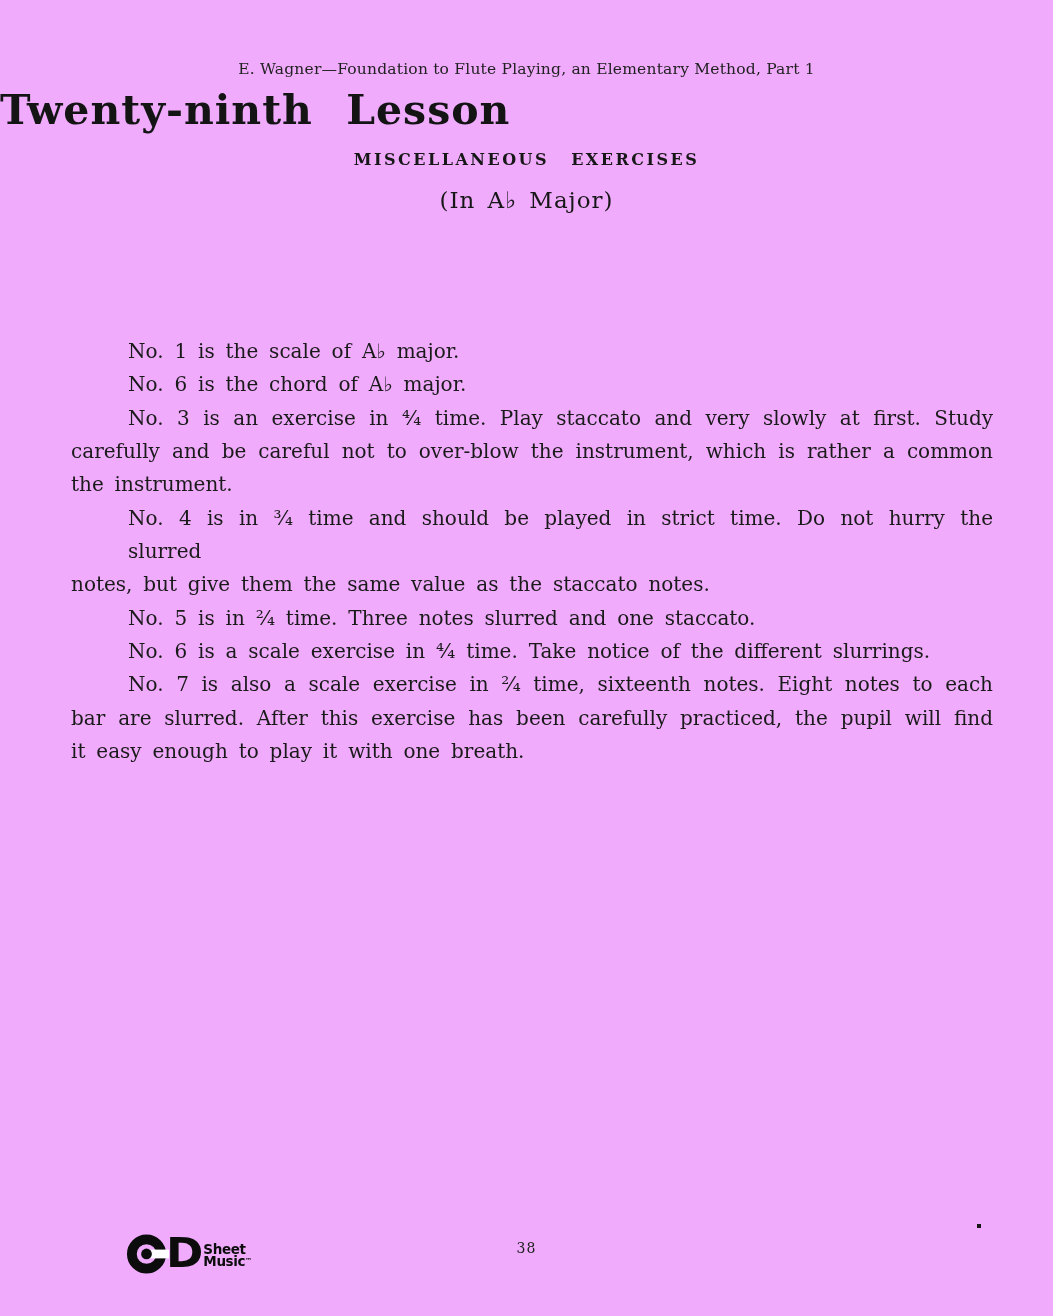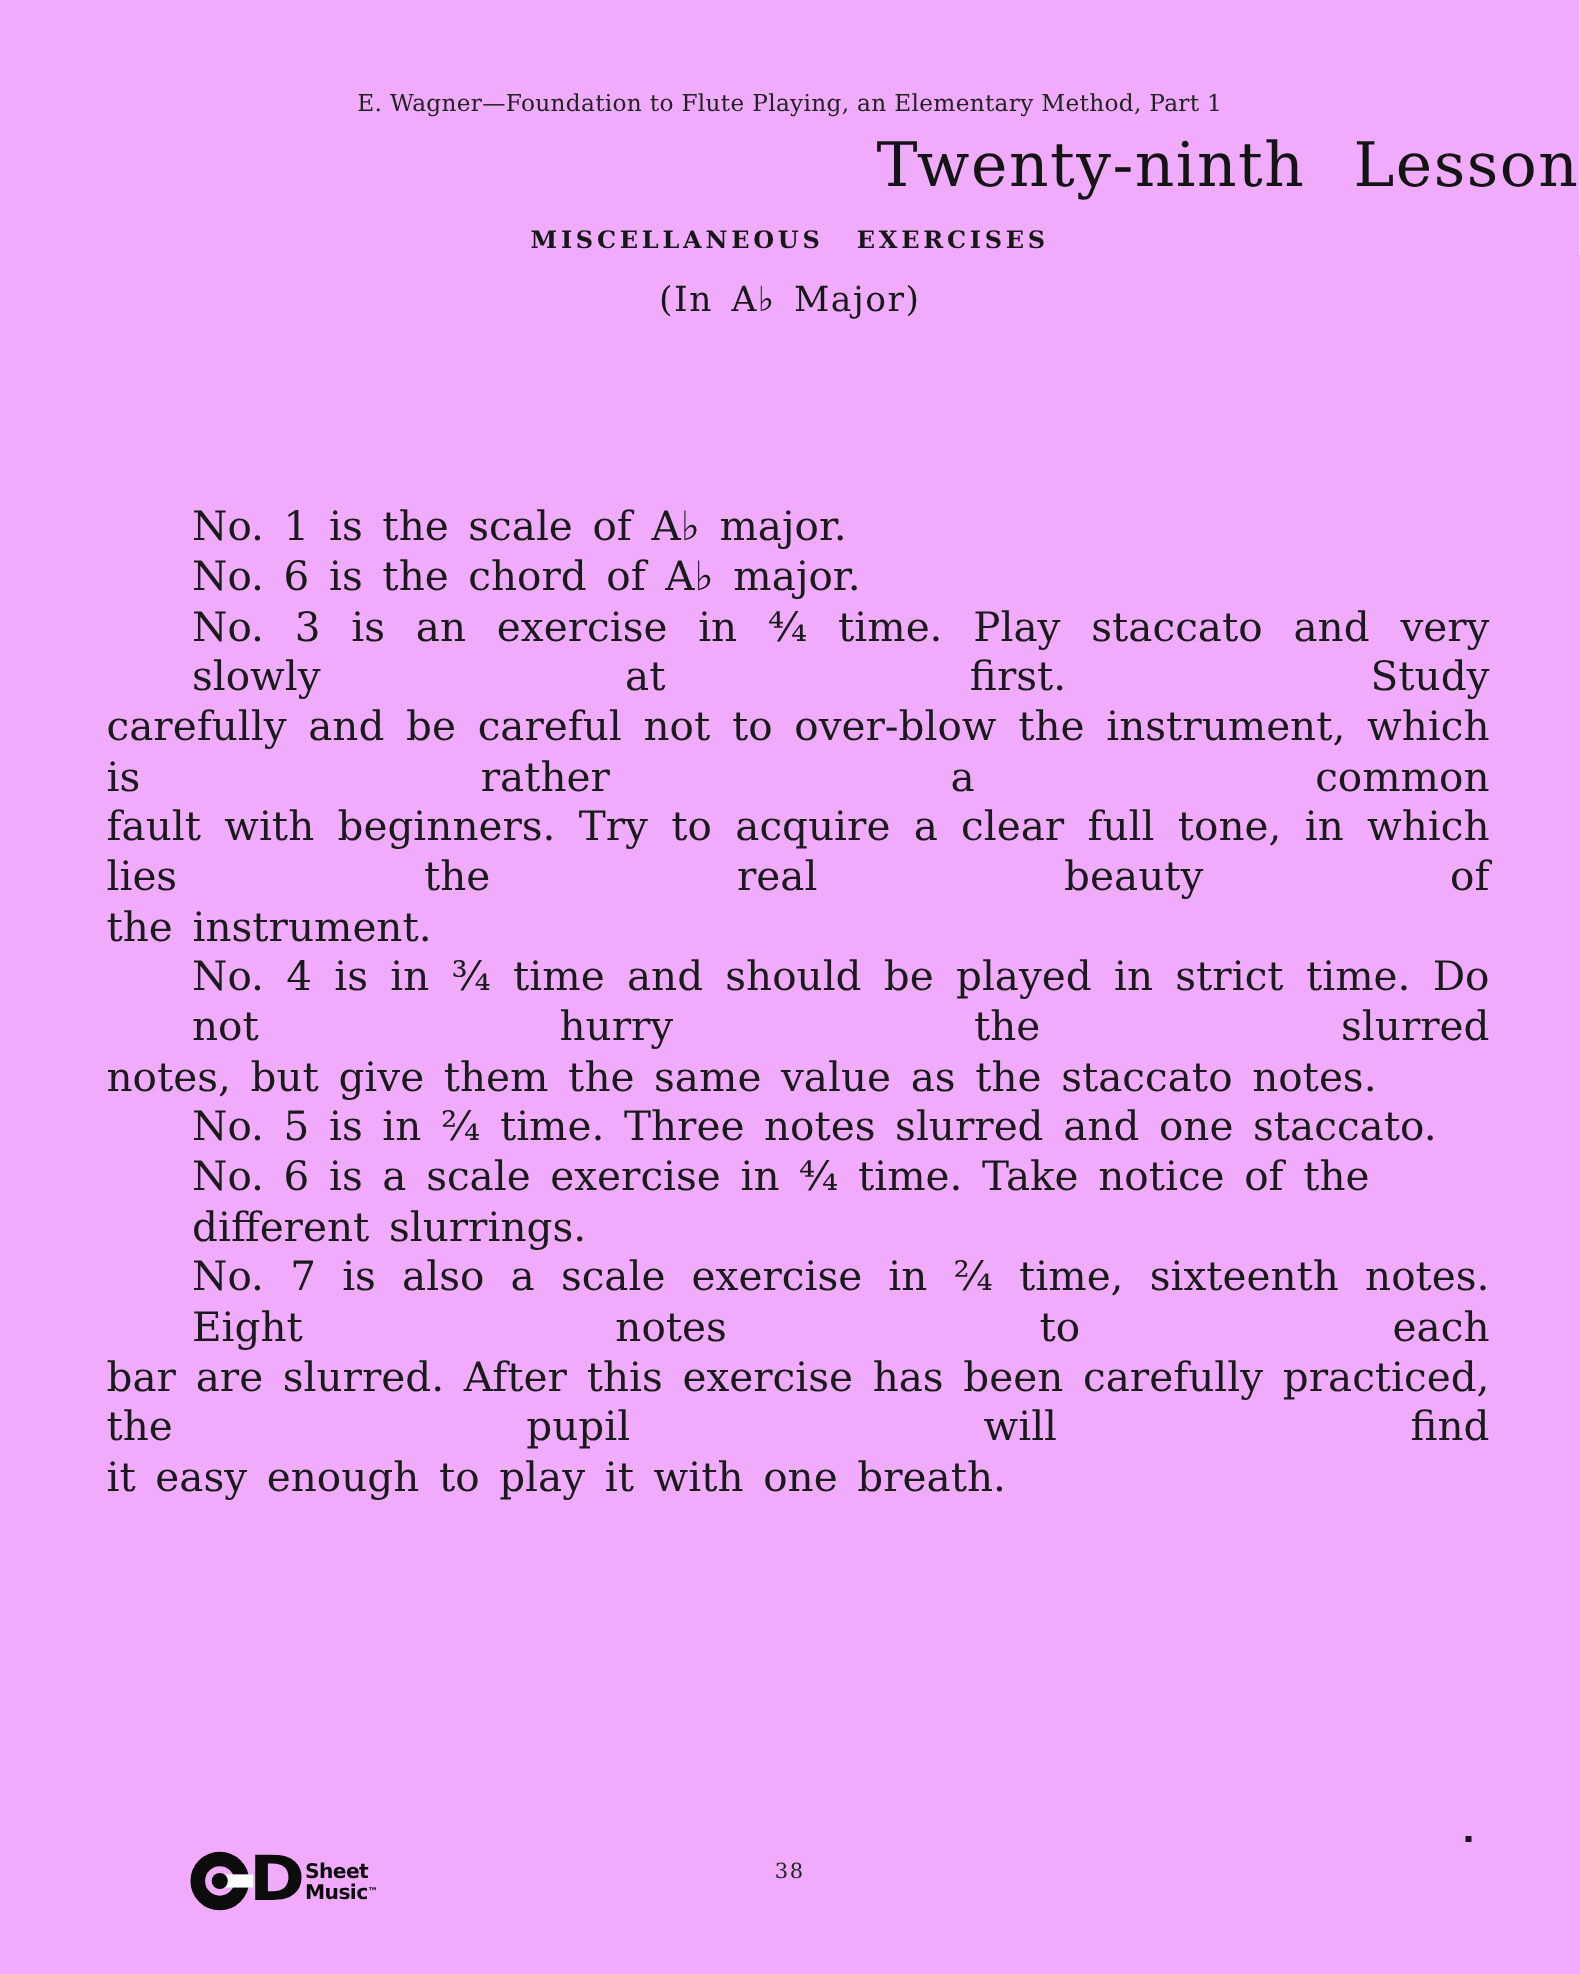--- a/index.html
+++ b/index.html
@@ -26,23 +26,23 @@
     text-align: center;
     font-size: 15.5px;
     letter-spacing: 0.2px;
     color: #222;
   }
   .lesson-title {
     position: absolute;
     top: 86px;
     left: 0;
     width: 100%;
-    text-align: right;
+    text-align: left;
     font-size: 41px;
-    font-weight: normal;
+    font-weight: bold;
     letter-spacing: 1px;
     word-spacing: 18px;
     color: #141414;
   }
   .subtitle {
     position: absolute;
     top: 150px;
     left: 0;
     width: 100%;
     text-align: center;
@@ -64,21 +64,21 @@
     word-spacing: 4px;
     color: #171717;
   }
 
   
   .body-text {
     position: absolute;
     left: 71px;
     top: 335px;
     width: 922px;
-    font-size: 27px;
+    font-size: 20px;
     line-height: 33.35px;
     word-spacing: 4.5px;
     color: #1a1a1a;
   }
   .line { text-align: left; }
   .line.indent { padding-left: 57px; }
   .line.just {
     text-align: justify;
     text-align-last: justify;
   }
@@ -145,21 +145,20 @@
   <div class="header-line">E. Wagner—Foundation to Flute Playing, an Elementary Method, Part 1</div>
   <div class="lesson-title">Twenty-ninth Lesson</div>
   <div class="subtitle">MISCELLANEOUS EXERCISES</div>
   <div class="key-line">(In A♭ Major)</div>
 
   <div class="body-text">
     <div class="line indent">No. 1 is the scale of A♭ major.</div>
     <div class="line indent">No. 6 is the chord of A♭ major.</div>
     <div class="line indent just">No. 3 is an exercise in ⁴⁄₄ time. Play staccato and very slowly at first. Study</div>
     <div class="line just">carefully and be careful not to over-blow the instrument, which is rather a common</div>
-    <div class="line just">fault with beginners. Try to acquire a clear full tone, in which lies the real beauty of</div>
     <div class="line">the instrument.</div>
     <div class="line indent just">No. 4 is in ³⁄₄ time and should be played in strict time. Do not hurry the slurred</div>
     <div class="line">notes, but give them the same value as the staccato notes.</div>
     <div class="line indent">No. 5 is in ²⁄₄ time. Three notes slurred and one staccato.</div>
     <div class="line indent">No. 6 is a scale exercise in ⁴⁄₄ time. Take notice of the different slurrings.</div>
     <div class="line indent just">No. 7 is also a scale exercise in ²⁄₄ time, sixteenth notes. Eight notes to each</div>
     <div class="line just">bar are slurred. After this exercise has been carefully practiced, the pupil will find</div>
     <div class="line">it easy enough to play it with one breath.</div>
   </div>
 

